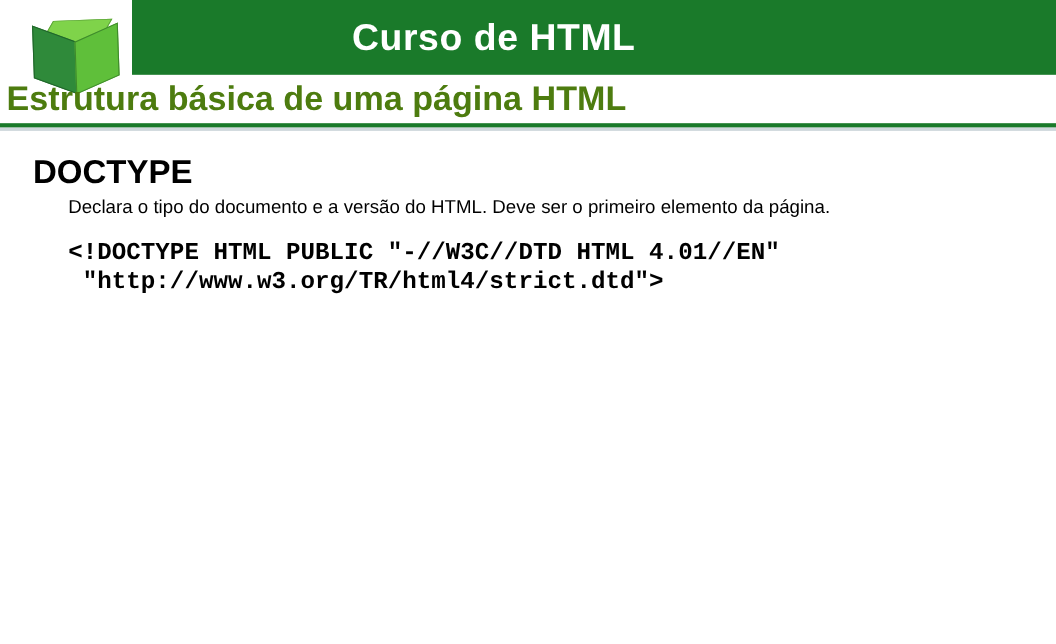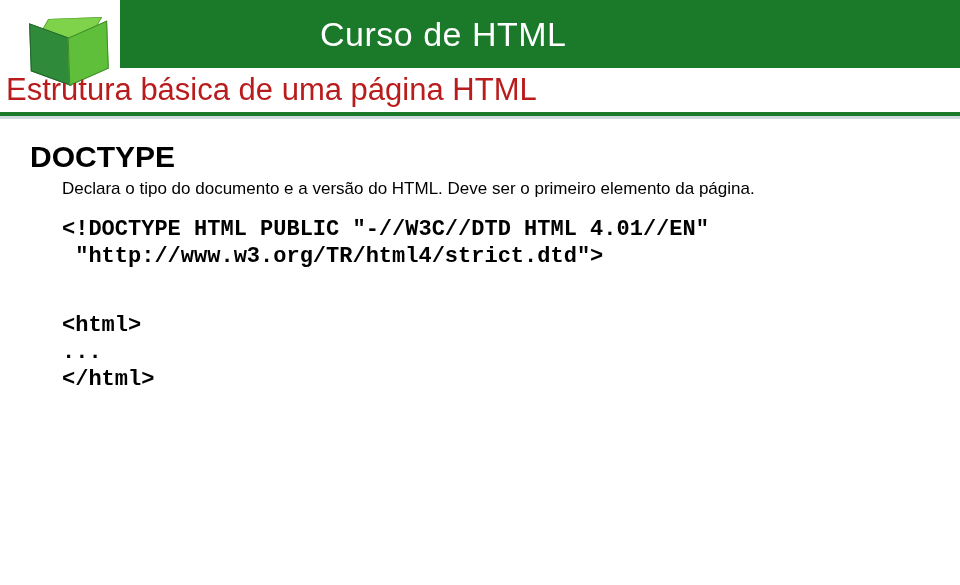--- a/index.html
+++ b/index.html
@@ -1,27 +1,27 @@
 <!DOCTYPE html>
 <html><head>
 <meta charset="utf-8">
 <style>
   * { margin: 0; padding: 0; box-sizing: border-box; }
   html, body { width: 960px; height: 585px; background: #fff; font-family: Arial, Helvetica, sans-serif; color: #000; }
   .slide { position: relative; width: 960px; height: 585px; overflow: hidden; }
   .header-green { position: absolute; top: 0; left: 120px; right: 0; height: 68px; background: #1a7a2a; display: flex; align-items: center; }
-  .header-title { font-size: 34px; font-weight: 400; color: #fff; letter-spacing: .5px; margin-left: 200px; }
+  .header-title { font-size: 34px; font-weight: 700; color: #fff; letter-spacing: .5px; margin-left: 200px; }
   .logo-box { position: absolute; top: 8px; left: 26px; width: 90px; height: 90px; }
   .logo-cube { position: relative; width: 80px; height: 80px; transform: rotate(-2deg); }
   .face { position: absolute; }
   .top { width: 54px; height: 40px; background: #7fd34a; transform: skewX(-32deg) scaleY(.58); left: 16px; top: 2px; border: 1px solid #5aa038; }
   .left { width: 40px; height: 48px; background: #2f8a3a; transform: skewY(22deg); left: 4px; top: 22px; border: 1px solid #20652a; }
   .right { width: 40px; height: 48px; background: #5fbf3a; transform: skewY(-22deg); left: 42px; top: 22px; border: 1px solid #3f8a2c; }
   .subtitle-wrap { position: absolute; top: 72px; left: 0; right: 0; }
-  .subtitle { font-size: 31px; font-weight: 400; color: #b91c1c; margin-left: 6px; }
+  .subtitle { font-size: 31px; font-weight: 700; color: #4d7c0f; margin-left: 6px; }
   .rule-green { height: 4px; background: #1a7a2a; margin-top: 4px; width: 100%; }
   .rule-shadow { height: 3px; background: #cfd8dc; }
   .content { position: absolute; top: 128px; left: 30px; right: 30px; }
   .sect-head { font-size: 30px; font-weight: 900; margin-bottom: 4px; margin-top: 12px; }
   .sect-body { font-size: 17px; line-height: 1.25; margin-left: 32px; margin-bottom: 18px; margin-top: 2px; }
   .code { font-family: "Courier New", monospace; font-size: 22px; font-weight: 700; margin-left: 32px; line-height: 1.22; white-space: pre; margin-bottom: 20px; }
 </style>
 </head>
 <body>
 <div class="slide">
@@ -46,19 +46,16 @@
 
   <div class="content">
 
     <div class="sect-head">DOCTYPE</div>
     <div class="sect-body">Declara o tipo do documento e a versão do HTML. Deve ser o primeiro elemento da página.</div>
     <div class="code">&lt;!DOCTYPE HTML PUBLIC "-//W3C//DTD HTML 4.01//EN"
  "http://www.w3.org/TR/html4/strict.dtd"&gt;</div>
 
     <div style="height:22px"></div>
 
-    <div class="code">&lt;html&gt;
-...
-&lt;/html&gt;</div>
 
   </div>
 
 </div>
 
 </body></html>

